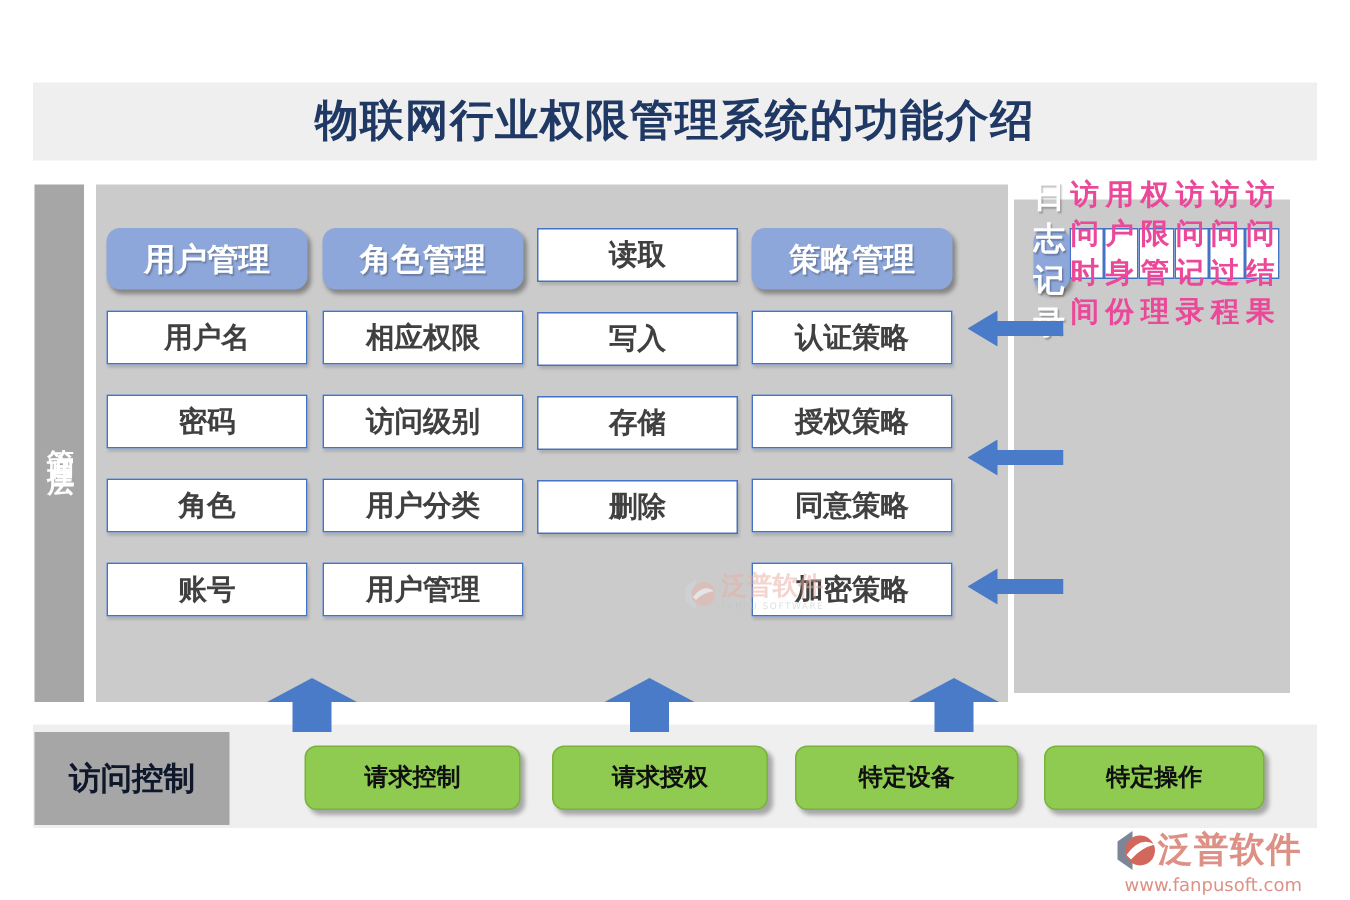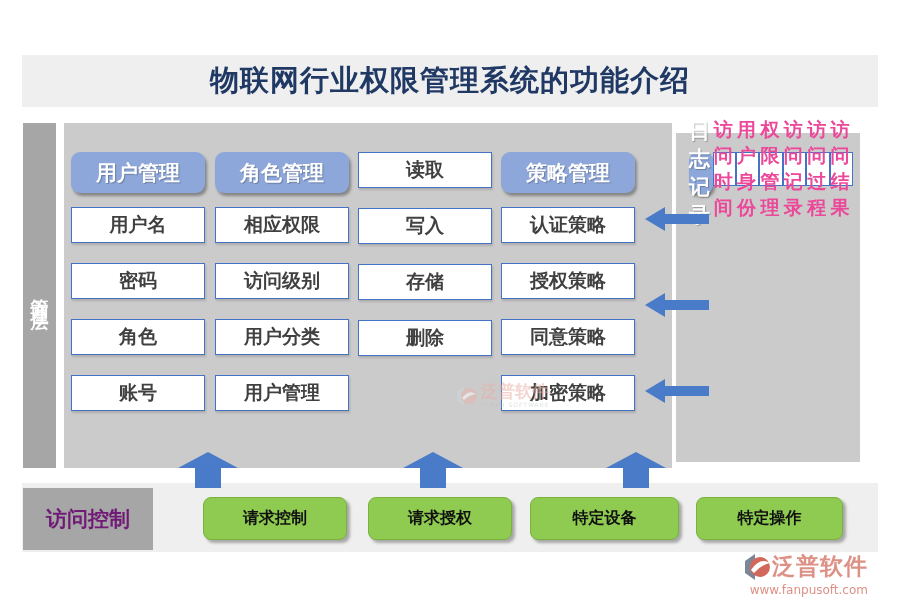--- a/index.html
+++ b/index.html
@@ -42,21 +42,21 @@
               font-weight:bold; font-size:19px; color:#ec4899; }
 
   
   .arrow-left { position:absolute; width:64px; height:24px; }
   .arrow-up { position:absolute; width:60px; height:36px; }
 
   
   .bottom-band { left:22px; top:483px; width:856px; height:69px; background:#efefef; }
   .access-box { left:23px; top:488px; width:130px; height:62px; background:#a6a6a6;
                 display:flex; align-items:center; justify-content:center;
-                color:#701a75; font-weight:bold; font-size:21px; }
+                color:#0f172a; font-weight:bold; font-size:21px; }
   .green-btn { position:absolute; top:497px; height:43px; background:#8ecb50;
                border:1px solid #79b33d; border-radius:8px;
                display:flex; align-items:center; justify-content:center;
                font-weight:bold; font-size:16px; color:#101010;
                box-shadow:3px 3px 3px rgba(0,0,0,0.3); }
 
   
   .center-wm { left:455px; top:383px; display:flex; align-items:center; gap:4px; opacity:0.5; }
   .center-wm .wm-texts { display:flex; flex-direction:column; line-height:1; }
   .wm-brand { color:#e9aca2; font-weight:bold; font-size:17px; }

